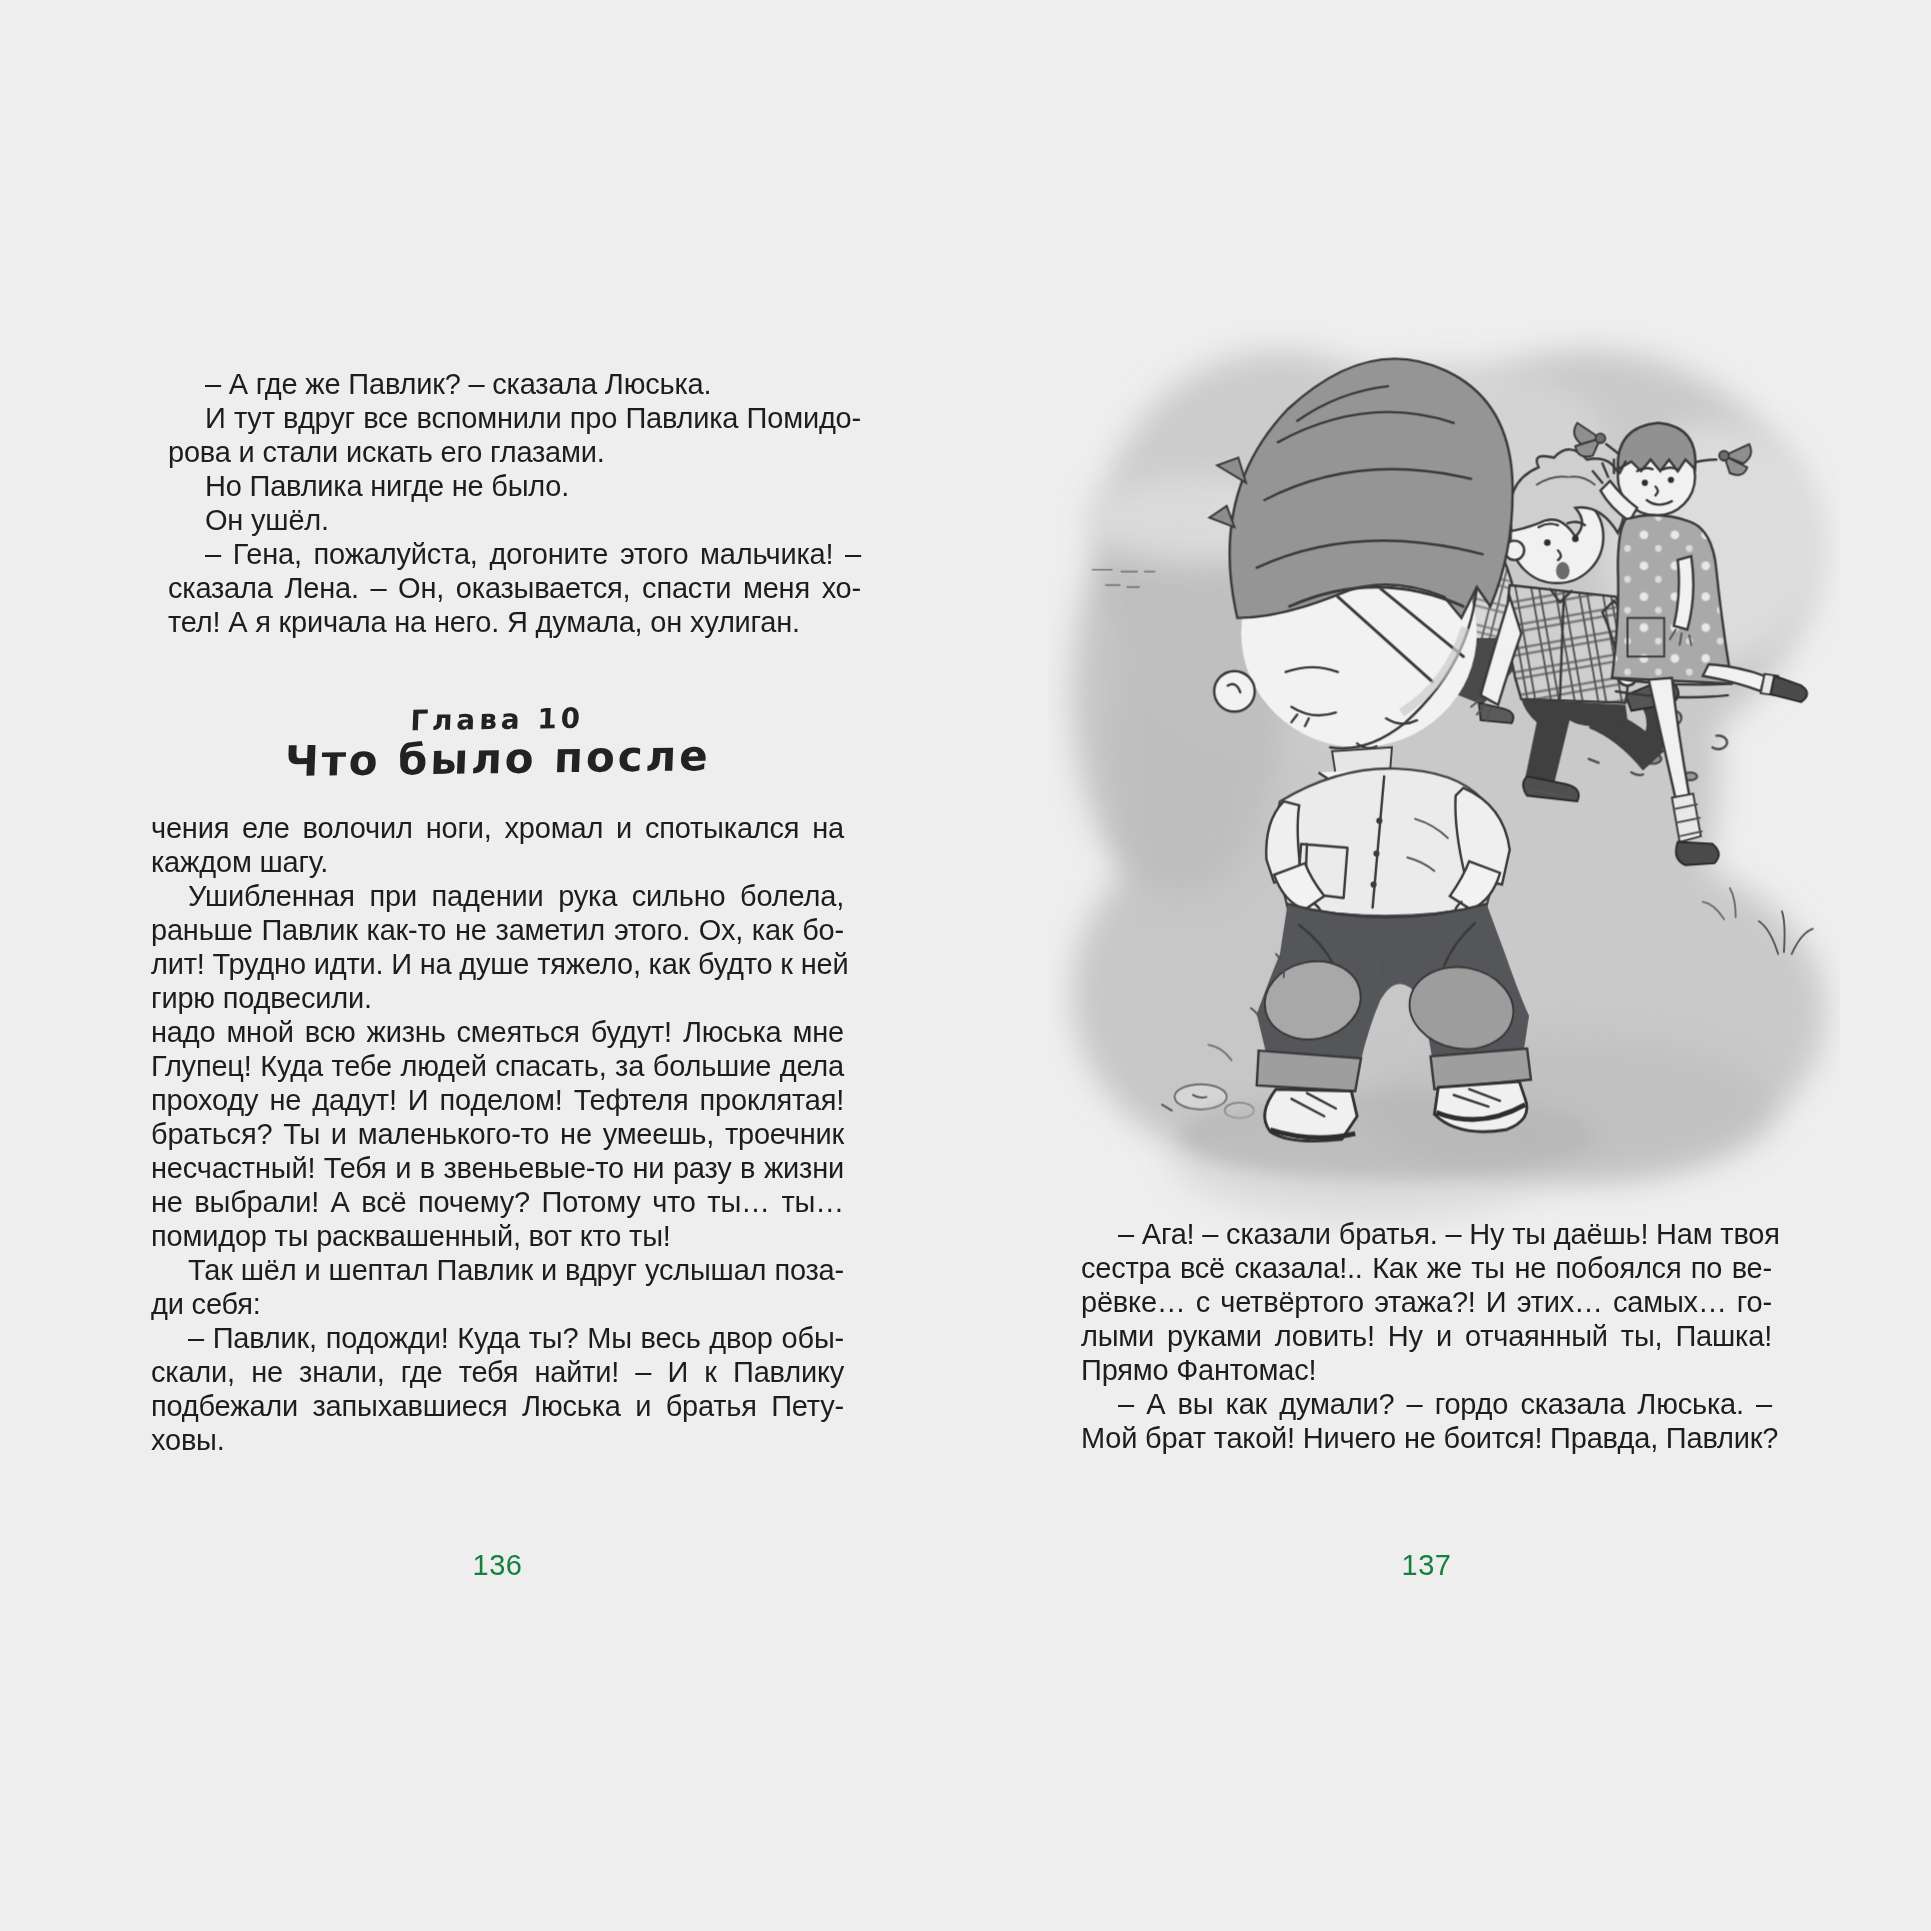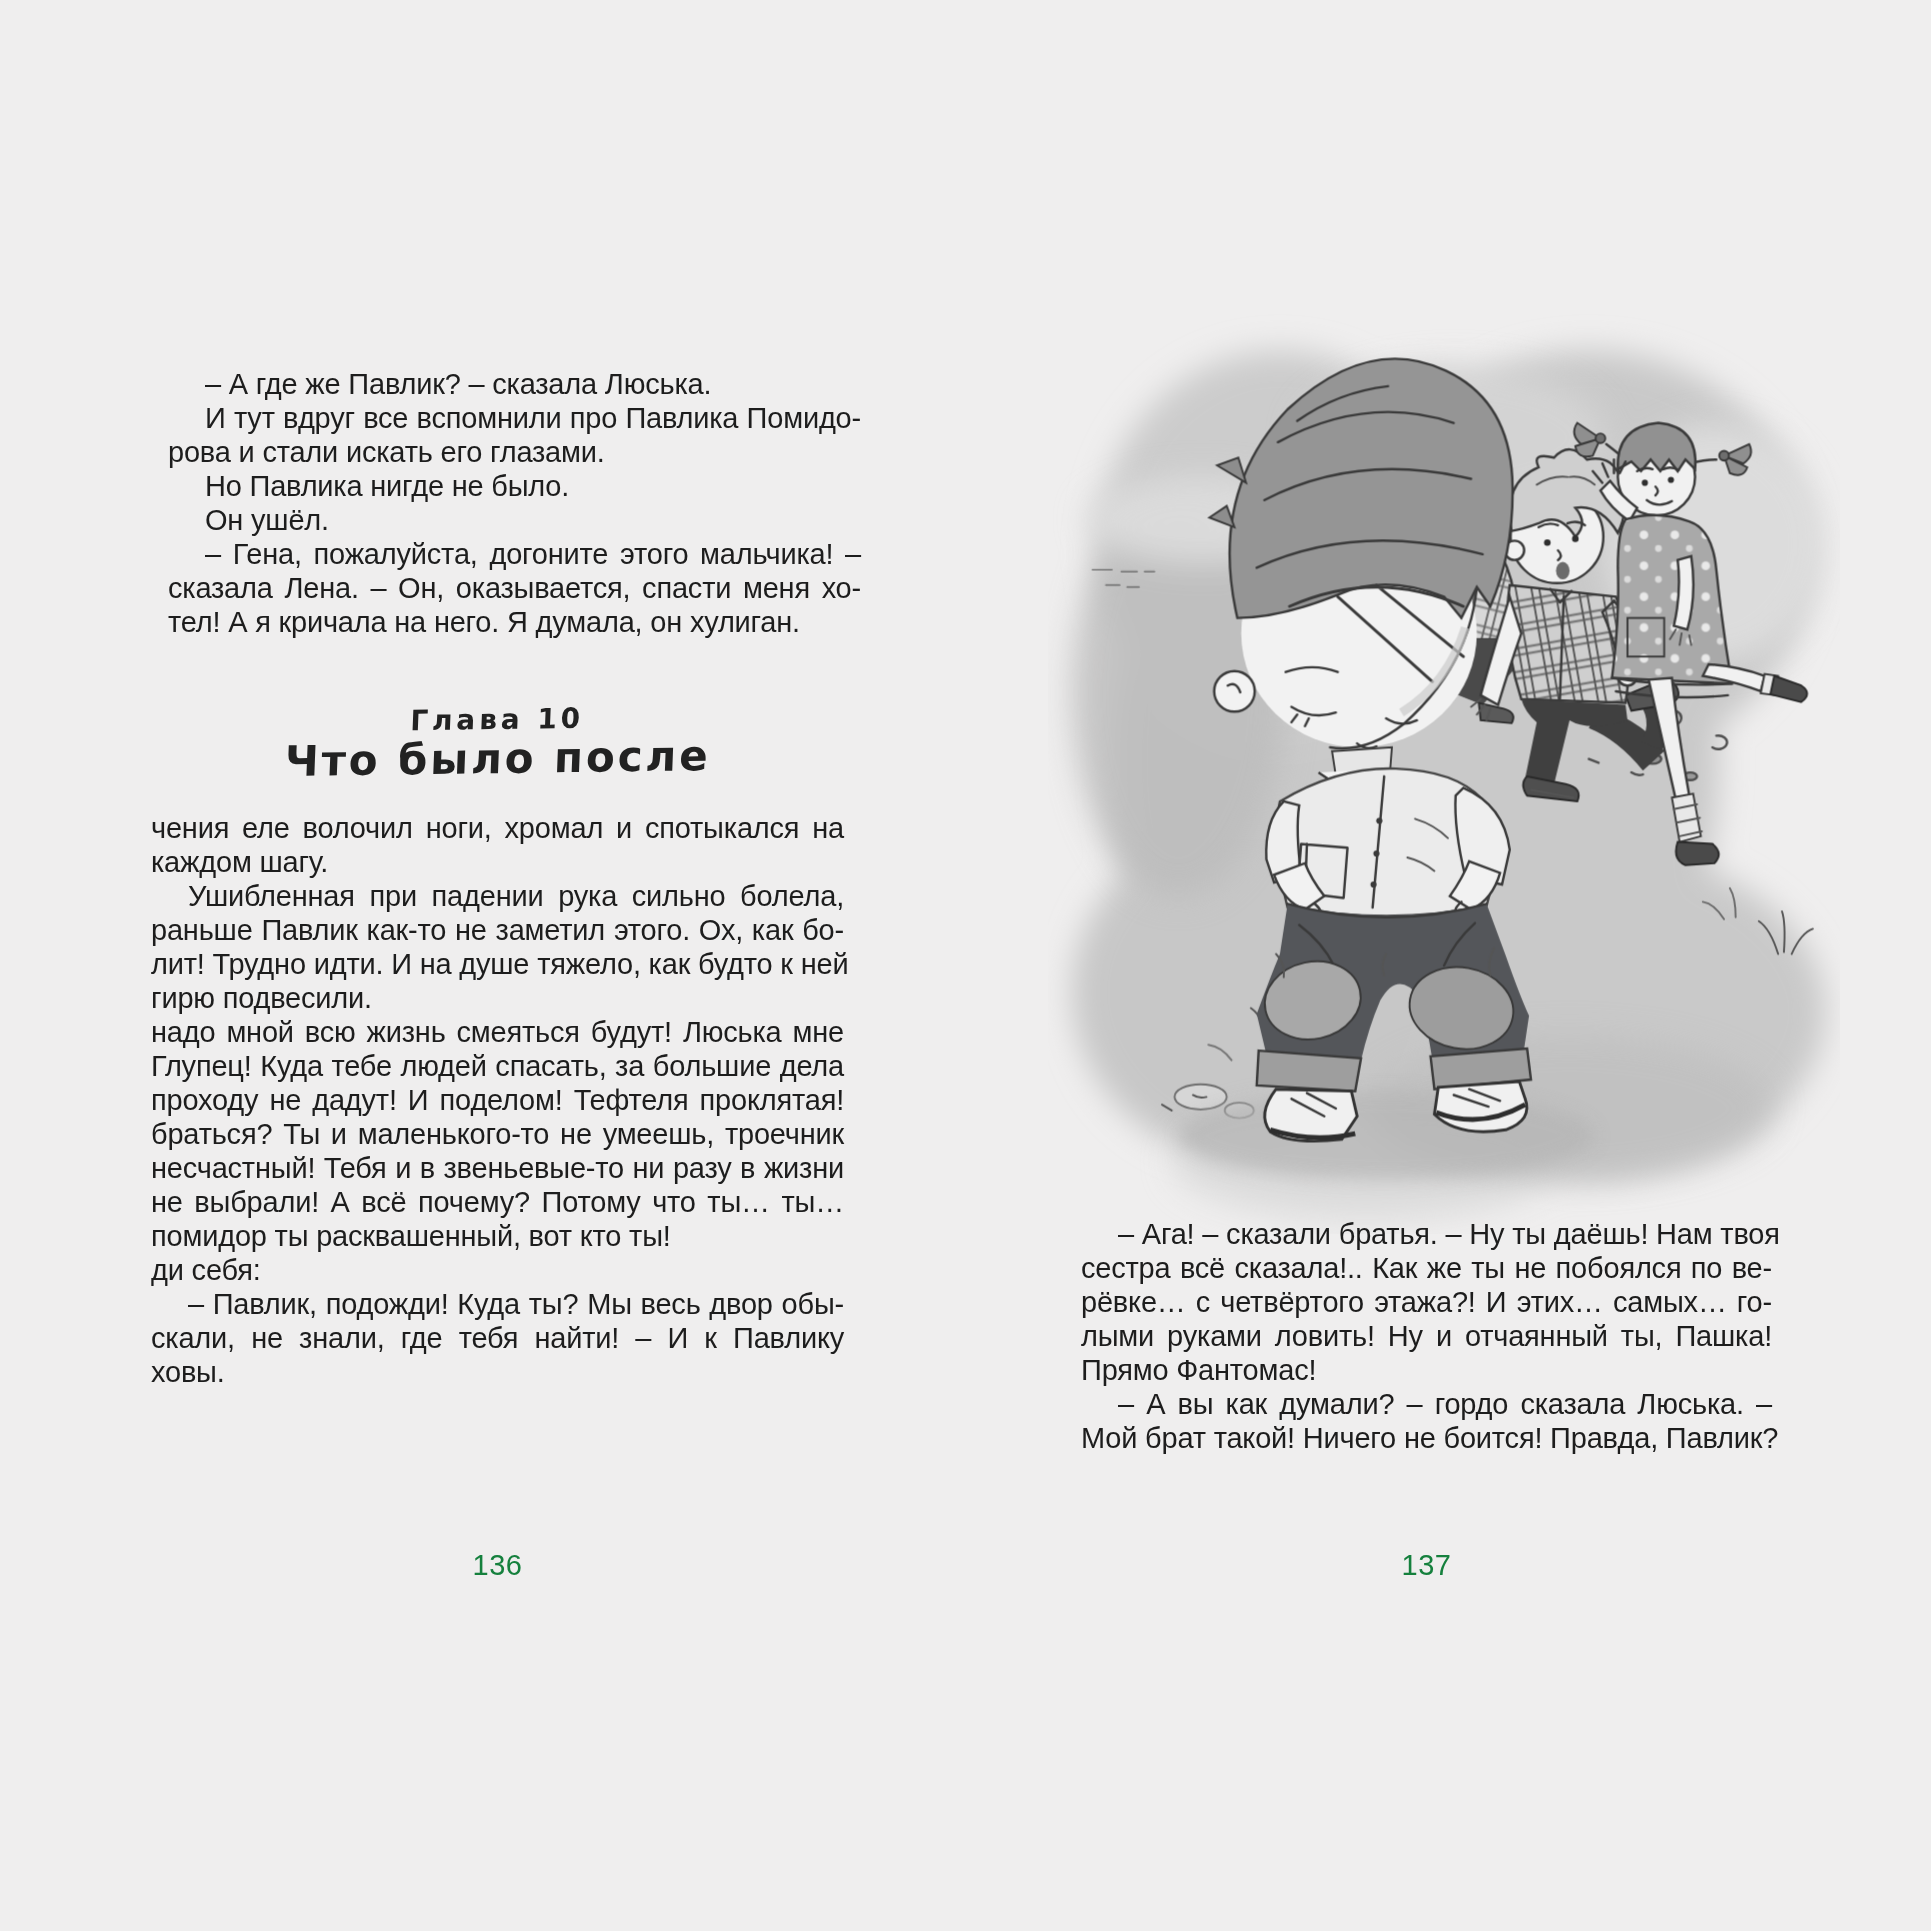--- a/index.html
+++ b/index.html
@@ -81,25 +81,27 @@
     <div class="para">
       <div class="line">надо мной всю жизнь смеяться будут! Люська мне</div>
       <div class="line">Глупец! Куда тебе людей спасать, за большие дела</div>
       <div class="line">проходу не дадут! И поделом! Тефтеля проклятая!</div>
       <div class="line">браться? Ты и маленького-то не умеешь, троечник</div>
       <div class="line">несчастный! Тебя и в звеньевые-то ни разу в жизни</div>
       <div class="line">не выбрали! А всё почему? Потому что ты… ты…</div>
       <div class="line last">помидор ты расквашенный, вот кто ты!</div>
     </div>
     <div class="para">
+      <div class="line first">Так шёл и шептал Павлик и вдруг услышал поза-</div>
       <div class="line last">ди себя:</div>
     </div>
     <div class="para">
       <div class="line first">– Павлик, подожди! Куда ты? Мы весь двор обы-</div>
       <div class="line">скали, не знали, где тебя найти! – И к Павлику</div>
+      <div class="line">подбежали запыхавшиеся Люська и братья Пету-</div>
       <div class="line last">ховы.</div>
     </div>
   </div>
 
 <div class="pagenum left">136</div>
 
 <div class="illus">
 <svg width="792" height="956" viewBox="0 0 820 990" xmlns="http://www.w3.org/2000/svg">
   <defs>
     <filter id="b1" x="-40%" y="-40%" width="180%" height="180%">

